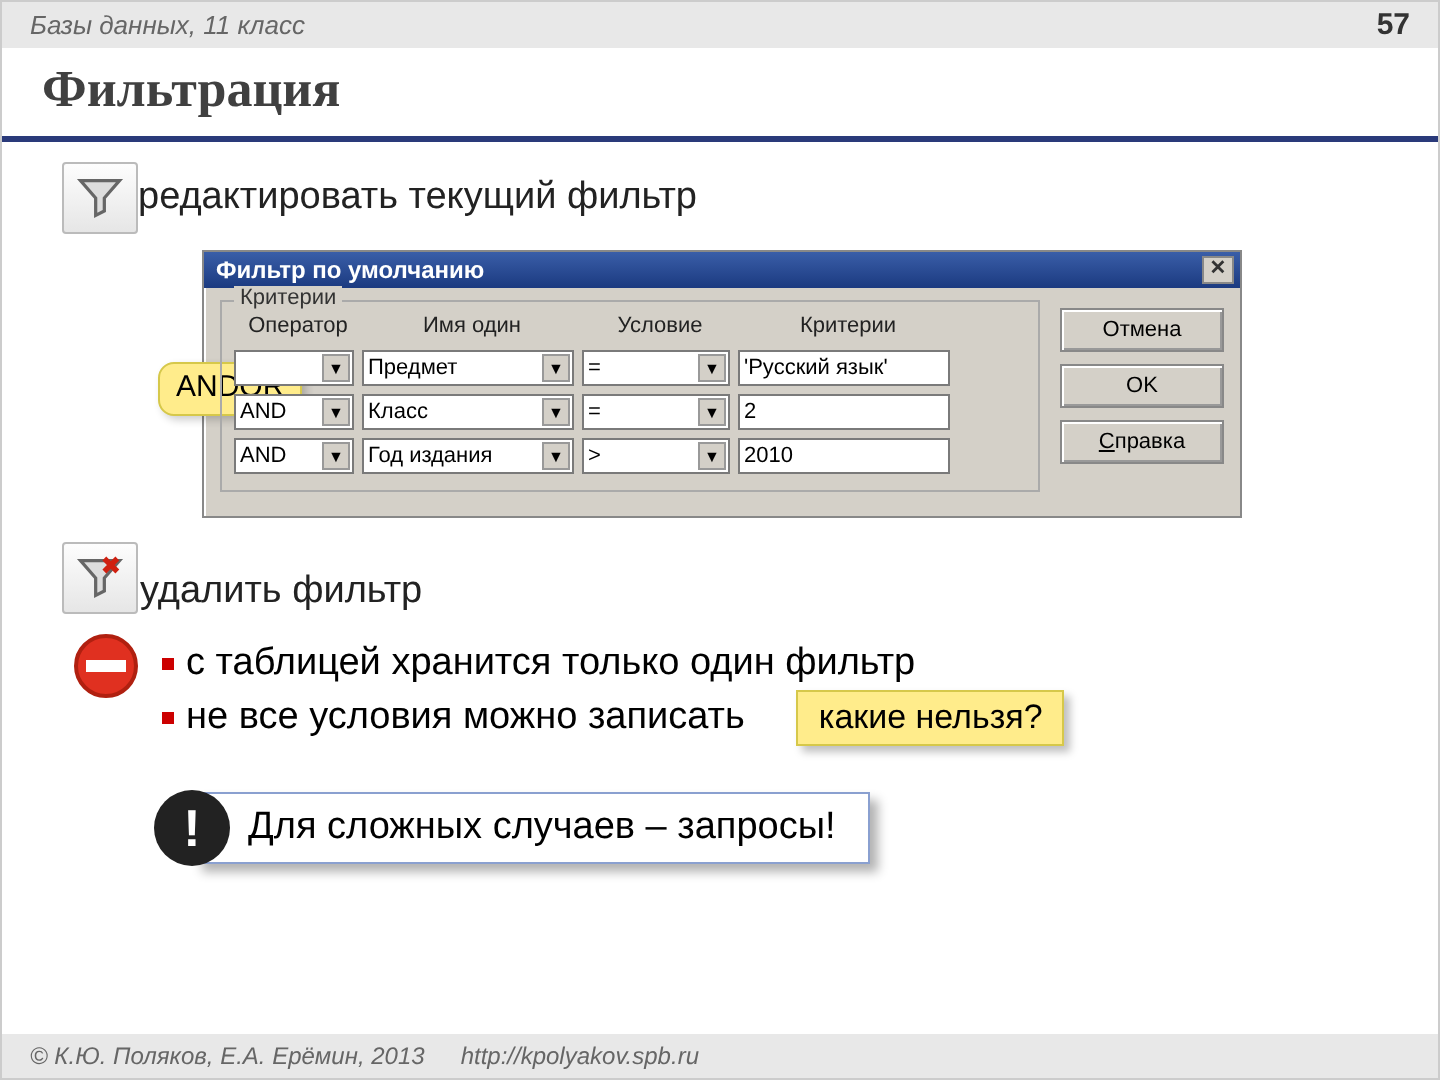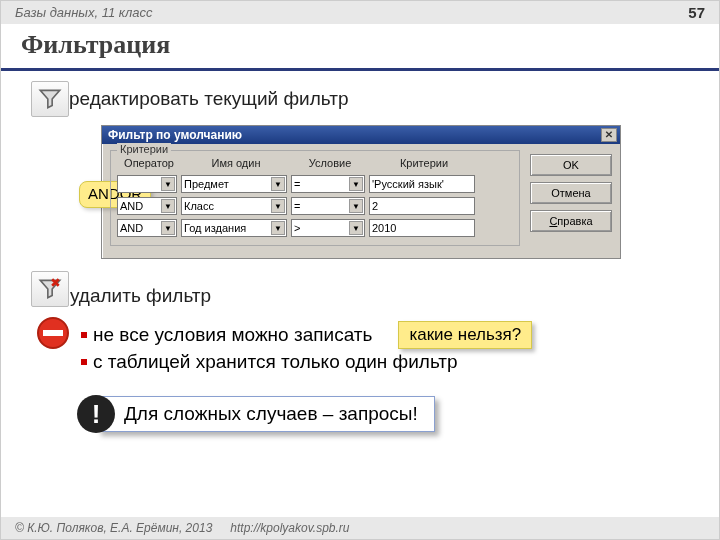--- a/index.html
+++ b/index.html
@@ -261,24 +261,24 @@
                 <span>&gt;</span>
                 <span class="arr">▼</span>
               </div>
             <div class="txt w-val">
                 <span>2010</span>
               </div>
           </div>
         </div>
         <div class="dlg-buttons">
           <div class="win-btn">
-              <span>OK</span>
+              <span>Отмена</span>
             </div>
           <div class="win-btn">
-              <span>Отмена</span>
+              <span>OK</span>
             </div>
           <div class="win-btn">
               <span><span class="u">С</span>правка</span>
             </div>
         </div>
       </div>
     </div>
   </div>
 
   <div class="row-label2">
@@ -288,28 +288,28 @@
         <path d="M14 3l6 6M20 3l-6 6" stroke="#d02010" stroke-width="2.5"></path>
       </svg>
     </span>
     <span class="label-text">удалить фильтр</span>
   </div>
 
   <div style="display:flex; align-items:flex-start; gap:12px; margin-left:6px;">
     <span class="no-entry"></span>
     <div class="bullets" style="margin-left:0;">
       <div class="bullet-line">
+          <span class="bullet-sq"></span>
+          <span>с таблицей хранится только один фильтр</span>
+        </div>
+      <div class="bullet-line">
         <span class="bullet-sq"></span>
           <span>не все условия можно записать</span>
         <span class="note-yellow">какие нельзя?</span>
       </div>
-      <div class="bullet-line">
-          <span class="bullet-sq"></span>
-          <span>с таблицей хранится только один фильтр</span>
-        </div>
     </div>
   </div>
 
   <div class="complex-row">
     <div class="excl">!</div>
     <div class="complex-box">Для сложных случаев – запросы!</div>
   </div>
 
 </div>
 

